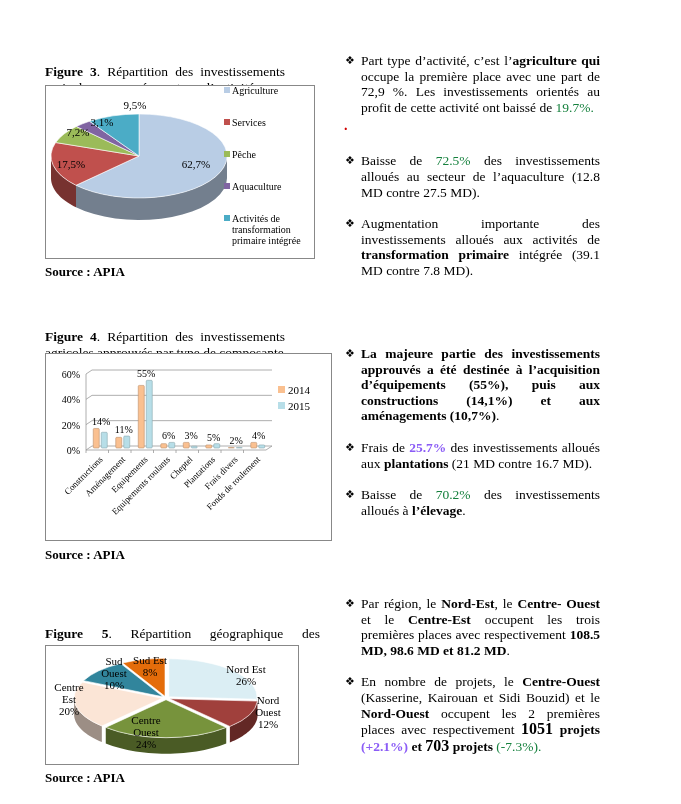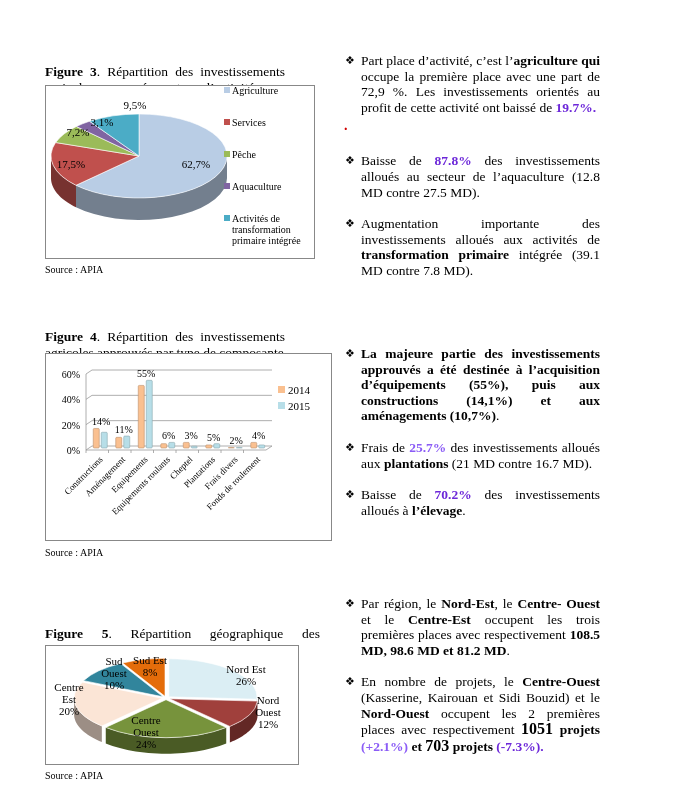--- a/index.html
+++ b/index.html
@@ -1,25 +1,25 @@
 <!DOCTYPE html>
 <html><head>
 <meta charset="utf-8">
 <style>
   html,body{margin:0;padding:0;background:#fff;}
   body{width:681px;height:804px;position:relative;overflow:hidden;font-family:"Liberation Serif","DejaVu Serif",serif;color:#000;}
   .abs{position:absolute;}
   .caption{font-size:13.5px;line-height:16px;text-align:justify;margin-top:37px;}
   .caption b{font-weight:bold;}
-  .source{font-size:10px;font-weight:normal;}
+  .source{font-size:13px;font-weight:bold;}
   .frame{border:1px solid #888;background:#fff;position:absolute;}
   .bullets{position:absolute;font-size:13.5px;line-height:15.6px;text-align:justify;}
   .bullet{position:relative;padding-left:16px;margin:0;}
   .bullet .mark{position:absolute;left:0;top:0;font-size:11px;}
-  .red{color:#6d28d9;font-weight:bold;}
+  .red{color:#15803d;font-weight:normal;}
   .blue{color:#8b5cf6;font-weight:bold;}
   .big{font-size:16px;}
   svg text{font-family:"Liberation Serif","DejaVu Serif",serif;}
   .dot{position:absolute;color:#d00000;font-weight:bold;font-size:14px;}
 </style>
 </head>
 <body>
 
 <div class="abs caption" style="left:45px;top:27px;width:240px;">
   <b>Figure 3</b><span>. Répartition des investissements agricoles approuvés par type d’activité</span>
@@ -151,22 +151,22 @@
       <text x="68" y="19" font-size="11" text-anchor="middle" fill="#000">Sud</text>
       <text x="68" y="31" font-size="11" text-anchor="middle" fill="#000">Ouest</text>
       <text x="68" y="43" font-size="11" text-anchor="middle" fill="#000">10%</text>
       <text x="104" y="18" font-size="11" text-anchor="middle" fill="#000">Sud Est</text>
       <text x="104" y="30" font-size="11" text-anchor="middle" fill="#000">8%</text>
     </svg>
 </div>
 <div class="abs source" style="left:45px;top:770px;">Source : APIA</div>
 
 <div class="bullets" id="b1" style="left:345px;top:53px;width:255px;">
-    <p class="bullet" style="margin-bottom: 38px;"><span class="mark">❖</span><span>Part place d’activité, c’est l’</span><span style="font-weight: bold;">agriculture qui</span><span> occupe la première place avec une part de 72,9 %. Les investissements orientés au profit de cette activité ont baissé de </span><span class="red">19.7%.</span></p>
-    <p class="bullet" style="margin-bottom: 16px;"><span class="mark">❖</span><span>Baisse de </span><span class="red">87.8%</span><span> des investissements alloués au secteur de l’aquaculture (12.8 MD contre 27.5 MD).</span></p>
+    <p class="bullet" style="margin-bottom: 38px;"><span class="mark">❖</span><span>Part type d’activité, c’est l’</span><span style="font-weight: bold;">agriculture qui</span><span> occupe la première place avec une part de 72,9 %. Les investissements orientés au profit de cette activité ont baissé de </span><span class="red">19.7%.</span></p>
+    <p class="bullet" style="margin-bottom: 16px;"><span class="mark">❖</span><span>Baisse de </span><span class="red">72.5%</span><span> des investissements alloués au secteur de l’aquaculture (12.8 MD contre 27.5 MD).</span></p>
     <p class="bullet" style="margin-bottom: 16px;"><span class="mark">❖</span><span>Augmentation importante des investissements alloués aux activités de </span><span style="font-weight: bold;">transformation primaire</span><span> intégrée (39.1 MD contre 7.8 MD).</span></p>
   </div>
 <div class="dot" style="left:344px;top:118px;">.</div>
 <div class="bullets" id="b2" style="left:345px;top:346px;width:255px;">
     <p class="bullet" style="margin-bottom: 16px;"><span class="mark">❖</span><span style="font-weight: bold;">La majeure partie des investissements approuvés a été destinée à </span><span style="font-weight: bold;">l’acquisition d’équipements</span><span style="font-weight: bold; margin-top: 28px;"> (55%), puis aux constructions (14,1%) et aux aménagements (10,7%)</span><span>.</span></p>
     <p class="bullet" style="margin-bottom: 16px;"><span class="mark">❖</span><span>Frais de </span><span class="blue">25.7%</span><span> des investissements alloués aux </span><span style="font-weight: bold;">plantations</span><span> (21 MD contre 16.7 MD).</span></p>
     <p class="bullet" style="margin-bottom: 16px;"><span class="mark">❖</span><span>Baisse de </span><span class="red">70.2%</span><span> des investissements alloués à </span><span style="font-weight: bold;">l’élevage</span><span>.</span></p>
   </div>
 <div class="bullets" id="b3" style="left:345px;top:596px;width:255px;">
     <p class="bullet" style="margin-bottom: 16px;"><span class="mark">❖</span><span>Par région, le </span><span style="font-weight: bold;">Nord-Est</span><span>, le </span><span style="font-weight: bold;">Centre- Ouest</span><span> et le </span><span style="font-weight: bold;">Centre-Est</span><span> occupent les trois premières places avec respectivement </span><span style="font-weight: bold;">108.5 MD,  98.6 MD et 81.2 MD</span><span>.</span></p>

